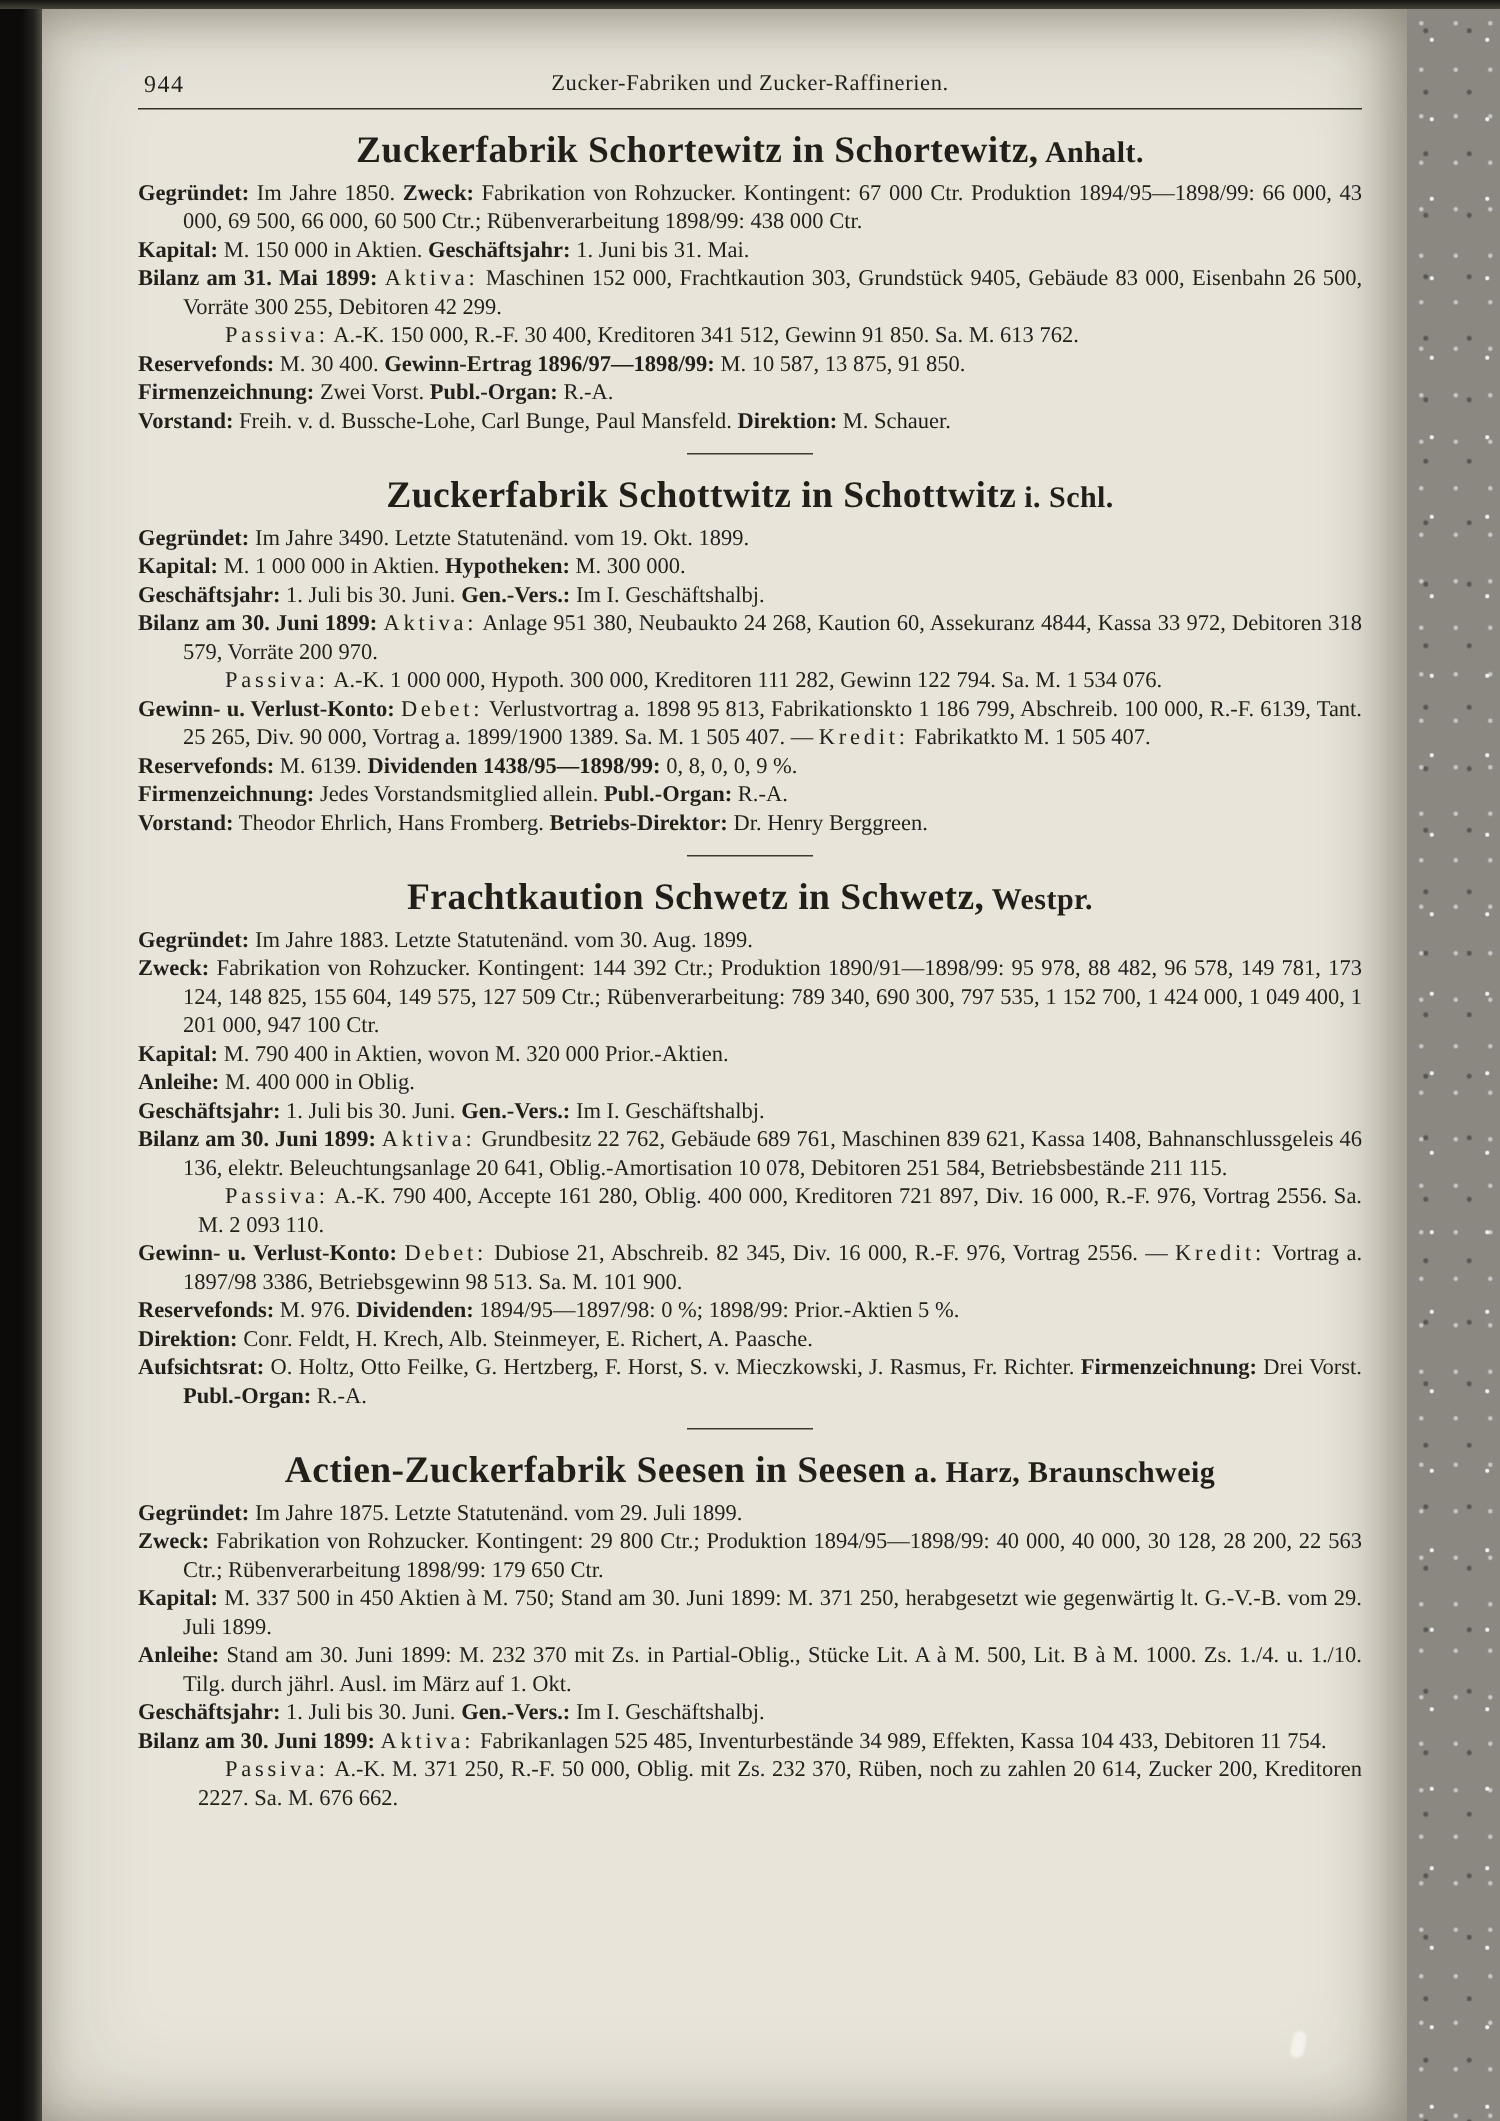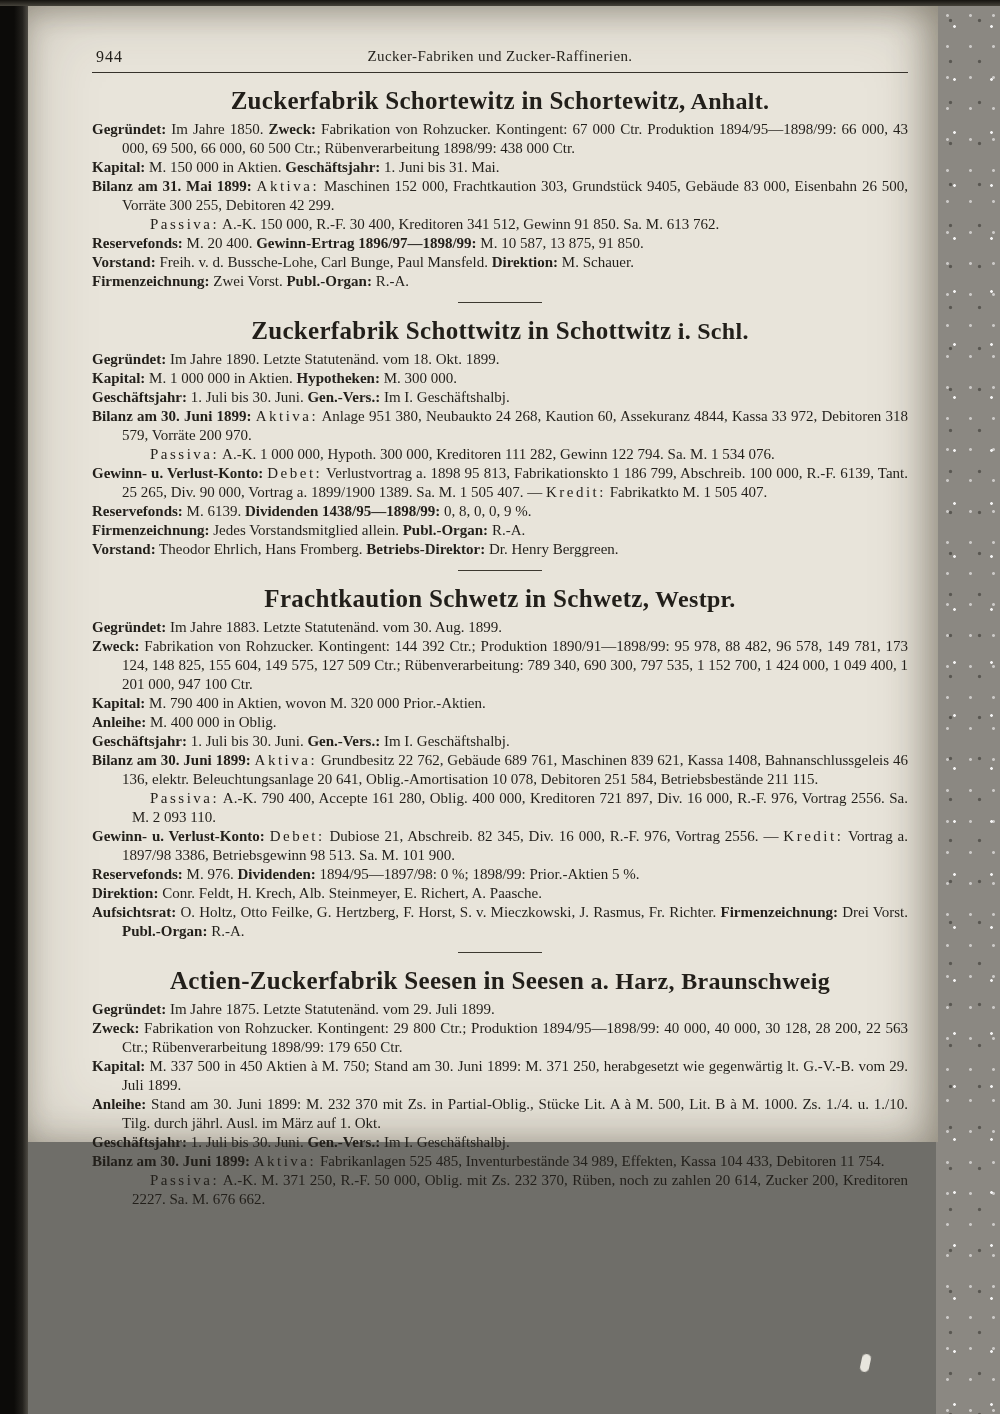--- a/index.html
+++ b/index.html
@@ -13,32 +13,32 @@
   .edge-top { position:absolute; left:0; top:0; right:0; height:6px; z-index:4;
     background:linear-gradient(180deg,#15130f,#45423a); }
   .edge-right { position:absolute; right:0; top:0; bottom:0; width:64px; z-index:1;
     background-color:#8b8882;
     background-image:
       radial-gradient(circle, rgba(255,255,255,.9) 1px, transparent 1.7px),
       radial-gradient(circle, rgba(255,255,255,.55) 1px, transparent 1.9px),
       radial-gradient(circle, rgba(40,38,33,.5) 1.2px, transparent 2.1px);
     background-size: 37px 53px, 23px 31px, 29px 41px; }
 
-  .paper { position:absolute; left:28px; top:4px; width:910px; height:1138px; z-index:2;
+  .paper { position:absolute; left:28px; top:4px; width:910px; height:1410px; z-index:2;
     background:var(--paper,#e8e4da);
     box-shadow: inset 0 0 70px rgba(60,50,30,.22), inset -16px 0 34px rgba(60,55,40,.28), inset 0 10px 24px rgba(60,55,40,.18);
     padding:44px 30px 20px 64px; color:var(--ink,#221f1a); }
 
   .pagehead { position:relative; text-align:center; font-size:15px; }
   .pagenum { position:absolute; left:4px; top:0; font-size:16px; letter-spacing:1px; }
   .runtitle { letter-spacing:.4px; }
   .headrule { border-top:1px solid #35312a; height:0; margin:7px 0 0; }
 
   .entry-title { text-align:center; font-size:25px; font-weight:bold; margin:14px 0 5px; letter-spacing:.3px; white-space:nowrap; }
-  .title-suffix { font-size:24px; }
+  .title-suffix { font-size:20px; }
 
   .para { margin:0; text-align:justify; font-size:15px; line-height:19px; }
   .para-hang { padding-left:30px; text-indent:-30px; }
   .para-passiva { padding-left:40px; text-indent:18px; }
   .seg-bold { font-weight:bold; }
   .seg-spaced { letter-spacing:2.5px; }
 
   .divider { width:84px; margin:11px auto 3px; border-top:1px solid #3c382f; height:0; }
 
   .artifact { position:absolute; right:130px; bottom:42px; width:9px; height:18px; border-radius:6px;
@@ -55,28 +55,28 @@
       <span class="runtitle">Zucker-Fabriken und Zucker-Raffinerien.</span>
     </header>
     <div class="headrule"></div>
     <main id="entries">
         <section class="entry">
           <h2 class="entry-title"><span>Zuckerfabrik Schortewitz in Schortewitz,</span><span class="title-suffix"> Anhalt.</span></h2>
           <p class="para para-hang"><span class="seg-bold">Gegründet:</span><span> Im Jahre 1850. </span><span class="seg-bold">Zweck:</span><span> Fabrikation von Rohzucker. Kontingent: 67 000 Ctr. Produktion 1894/95—1898/99: 66 000, 43 000, 69 500, 66 000, 60 500 Ctr.; Rübenverarbeitung 1898/99: 438 000 Ctr.</span></p>
           <p class="para para-hang"><span class="seg-bold">Kapital:</span><span> M. 150 000 in Aktien. </span><span class="seg-bold">Geschäftsjahr:</span><span> 1. Juni bis 31. Mai.</span></p>
           <p class="para para-hang"><span class="seg-bold">Bilanz am 31. Mai 1899:</span><span> </span><span class="seg-spaced">Aktiva:</span><span> Maschinen 152 000, Frachtkaution 303, Grundstück 9405, Gebäude 83 000, Eisenbahn 26 500, Vorräte 300 255, Debitoren 42 299.</span></p>
           <p class="para para-passiva"><span class="seg-spaced">Passiva:</span><span> A.-K. 150 000, R.-F. 30 400, Kreditoren 341 512, Gewinn 91 850. Sa. M. 613 762.</span></p>
-          <p class="para para-hang"><span class="seg-bold">Reservefonds:</span><span> M. 20 400. </span><span class="seg-bold">Gewinn-Ertrag 1896/97—1898/99:</span><span> M. 10 587, 13 875, 91 850.</span></p>
+          <p class="para para-hang"><span class="seg-bold">Reservefonds:</span><span> M. 30 400. </span><span class="seg-bold">Gewinn-Ertrag 1896/97—1898/99:</span><span> M. 10 587, 13 875, 91 850.</span></p>
+          <p class="para para-hang"><span class="seg-bold">Firmenzeichnung:</span><span> Zwei Vorst. </span><span class="seg-bold">Publ.-Organ:</span><span> R.-A.</span></p>
           <p class="para para-hang"><span class="seg-bold">Vorstand:</span><span> Freih. v. d. Bussche-Lohe, Carl Bunge, Paul Mansfeld. </span><span class="seg-bold">Direktion:</span><span> M. Schauer.</span></p>
-          <p class="para para-hang"><span class="seg-bold">Firmenzeichnung:</span><span> Zwei Vorst. </span><span class="seg-bold">Publ.-Organ:</span><span> R.-A.</span></p>
         </section>
         <div class="divider"></div>
         <section class="entry">
           <h2 class="entry-title"><span>Zuckerfabrik Schottwitz in Schottwitz</span><span class="title-suffix"> i. Schl.</span></h2>
-          <p class="para para-hang"><span class="seg-bold">Gegründet:</span><span> Im Jahre 1890. Letzte Statutenänd. vom 18. Okt. 1899.</span></p>
+          <p class="para para-hang"><span class="seg-bold">Gegründet:</span><span> Im Jahre 3490. Letzte Statutenänd. vom 19. Okt. 1899.</span></p>
           <p class="para para-hang"><span class="seg-bold">Kapital:</span><span> M. 1 000 000 in Aktien. </span><span class="seg-bold">Hypotheken:</span><span> M. 300 000.</span></p>
           <p class="para para-hang"><span class="seg-bold">Geschäftsjahr:</span><span> 1. Juli bis 30. Juni. </span><span class="seg-bold">Gen.-Vers.:</span><span> Im I. Geschäftshalbj.</span></p>
           <p class="para para-hang"><span class="seg-bold">Bilanz am 30. Juni 1899:</span><span> </span><span class="seg-spaced">Aktiva:</span><span> Anlage 951 380, Neubaukto 24 268, Kaution 60, Assekuranz 4844, Kassa 33 972, Debitoren 318 579, Vorräte 200 970.</span></p>
           <p class="para para-passiva"><span class="seg-spaced">Passiva:</span><span> A.-K. 1 000 000, Hypoth. 300 000, Kreditoren 111 282, Gewinn 122 794. Sa. M. 1 534 076.</span></p>
           <p class="para para-hang"><span class="seg-bold">Gewinn- u. Verlust-Konto:</span><span> </span><span class="seg-spaced">Debet:</span><span> Verlustvortrag a. 1898 95 813, Fabrikationskto 1 186 799, Abschreib. 100 000, R.-F. 6139, Tant. 25 265, Div. 90 000, Vortrag a. 1899/1900 1389. Sa. M. 1 505 407. — </span><span class="seg-spaced">Kredit:</span><span> Fabrikatkto M. 1 505 407.</span></p>
           <p class="para para-hang"><span class="seg-bold">Reservefonds:</span><span> M. 6139. </span><span class="seg-bold">Dividenden 1438/95—1898/99:</span><span> 0, 8, 0, 0, 9 %.</span></p>
           <p class="para para-hang"><span class="seg-bold">Firmenzeichnung:</span><span> Jedes Vorstandsmitglied allein. </span><span class="seg-bold">Publ.-Organ:</span><span> R.-A.</span></p>
           <p class="para para-hang"><span class="seg-bold">Vorstand:</span><span> Theodor Ehrlich, Hans Fromberg. </span><span class="seg-bold">Betriebs-Direktor:</span><span> Dr. Henry Berggreen.</span></p>
         </section>
         <div class="divider"></div>

